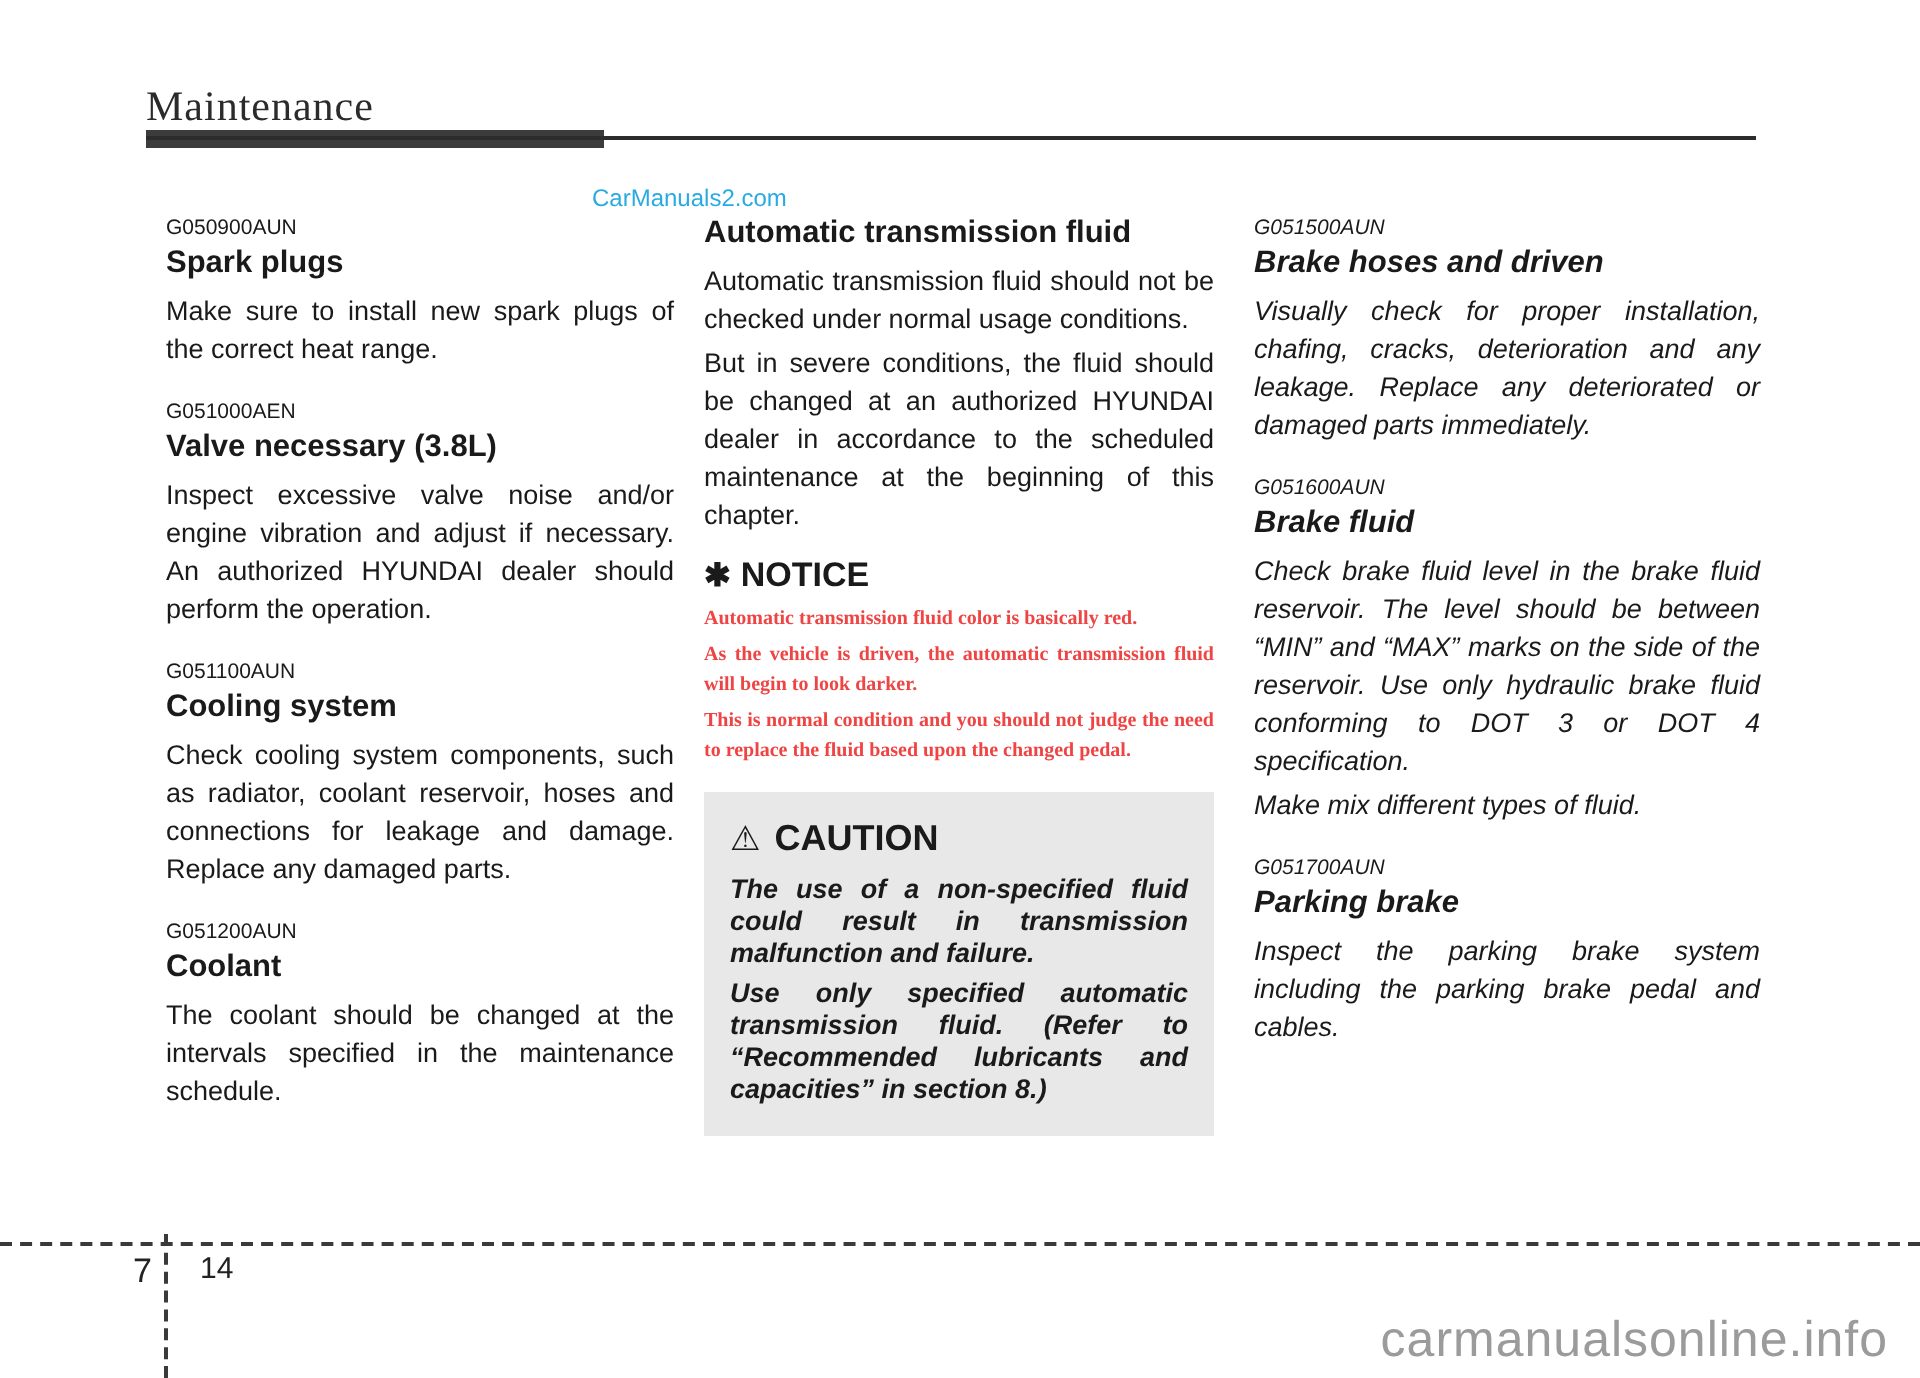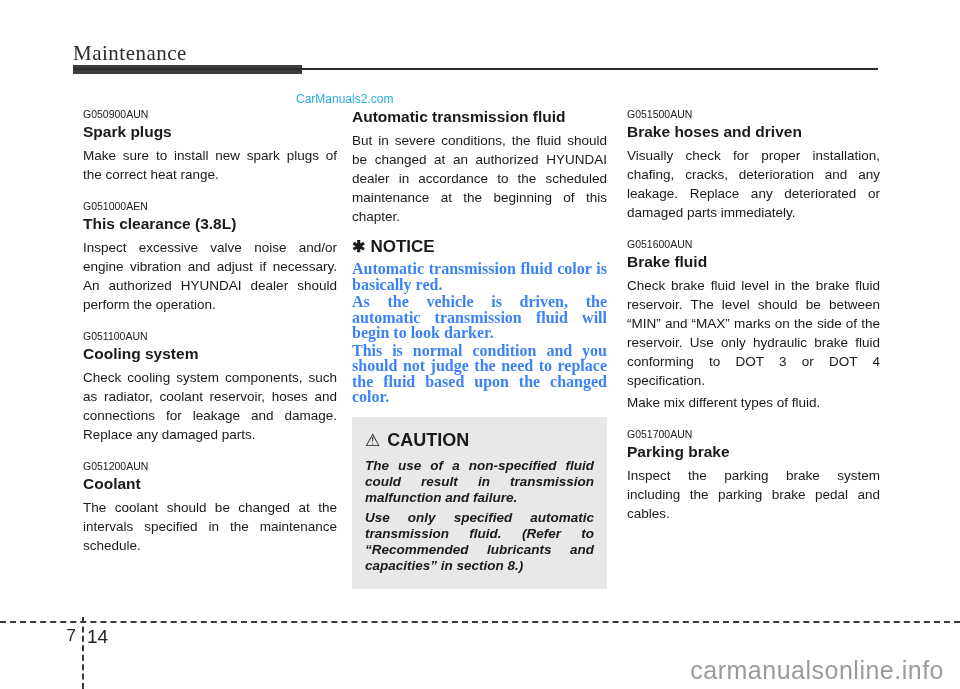--- a/index.html
+++ b/index.html
@@ -58,21 +58,21 @@
   }
 
   
   .col {
     position: absolute;
     top: 108px;
     text-align: justify;
   }
   #col1 { left: 83px;  width: 254px; }
   #col2 { left: 352px; width: 255px; }
-  #col3 { left: 627px; width: 253px; }
+  #col3 { left: 627px; width: 253px; font-style: italic; }
 
   .sec + .sec { margin-top: 16px; }
   .gcode {
     font-size: 10.5px;
     line-height: 13px;
     margin: 0 0 2px 0;
     text-align: left;
     color: #1a1a1a;
   }
   .h {
@@ -94,24 +94,24 @@
   .notice-title {
     font-size: 17px;
     font-weight: bold;
     text-align: left;
     margin: 0 0 4px 0;
   }
   .notice-title .sym { font-size: 16px; margin-right: 5px; }
   .notice p {
     font-family: "Liberation Serif", serif;
     font-weight: bold;
-    font-size: 16px;
+    font-size: 10px;
     line-height: 15.5px;
     margin: 0 0 2px 0;
-    color: #3b82f6;
+    color: #ef4444;
   }
 
   
   .caution {
     margin-top: 12px;
     background: #e8e8e8;
     padding: 13px 13px 15px 13px;
     box-sizing: border-box;
     width: 255px;
   }
@@ -150,23 +150,23 @@
     position: absolute;
     left: 52px;
     top: 626px;
     width: 24px;
     text-align: right;
     font-size: 17px;
     color: #222;
   }
   .foot-pg {
     position: absolute;
-    left: 87px;
+    left: 100px;
     top: 626px;
-    font-size: 19px;
+    font-size: 15px;
     color: #222;
   }
 </style>
 </head>
 <body>
 
 <div id="page">
 
   <div class="hdr-title">Maintenance</div>
   <div class="hdr-bar"></div>
@@ -175,48 +175,49 @@
   <div class="wm-top">CarManuals2.com</div>
 
   <div class="col" id="col1">
     <section class="sec">
       <div class="gcode">G050900AUN</div>
       <h3 class="h">Spark plugs</h3>
       <p class="body">Make sure to install new spark plugs of the correct heat range.</p>
     </section>
     <section class="sec">
       <div class="gcode">G051000AEN</div>
-      <h3 class="h">This clearance (3.8L)</h3>
+      <h3 class="h">Valve necessary (3.8L)</h3>
       <p class="body">Inspect excessive valve noise and/or engine vibration and adjust if necessary. An authorized HYUNDAI dealer should perform the operation.</p>
     </section>
     <section class="sec">
       <div class="gcode">G051100AUN</div>
       <h3 class="h">Cooling system</h3>
       <p class="body">Check cooling system components, such as radiator, coolant reservoir, hoses and connections for leakage and damage. Replace any damaged parts.</p>
     </section>
     <section class="sec">
       <div class="gcode">G051200AUN</div>
       <h3 class="h">Coolant</h3>
       <p class="body">The coolant should be changed at the intervals specified in the maintenance schedule.</p>
     </section>
   </div>
 
   <div class="col" id="col2">
     <section class="sec">
       <h3 class="h">Automatic transmission fluid</h3>
+      <p class="body">Automatic transmission fluid should not be checked under normal usage conditions.</p>
       <p class="body">But in severe conditions, the fluid should be changed at an authorized HYUNDAI dealer in accordance to the scheduled maintenance at the beginning of this chapter.</p>
     </section>
 
     <div class="notice">
       <div class="notice-title">
         <span class="sym">✱</span><span>NOTICE</span>
       </div>
       <p>Automatic transmission fluid color is basically red.</p>
       <p>As the vehicle is driven, the automatic transmission fluid will begin to look darker.</p>
-      <p>This is normal condition and you should not judge the need to replace the fluid based upon the changed color.</p>
+      <p>This is normal condition and you should not judge the need to replace the fluid based upon the changed pedal.</p>
     </div>
 
     <div class="caution">
       <div class="caution-title">
         <span class="warn">⚠</span><span>CAUTION</span>
       </div>
       <p>The use of a non-specified fluid could result in transmission malfunction and failure.</p>
       <p>Use only specified automatic transmission fluid. (Refer to “Recommended lubricants and capacities” in section 8.)</p>
     </div>
   </div>

